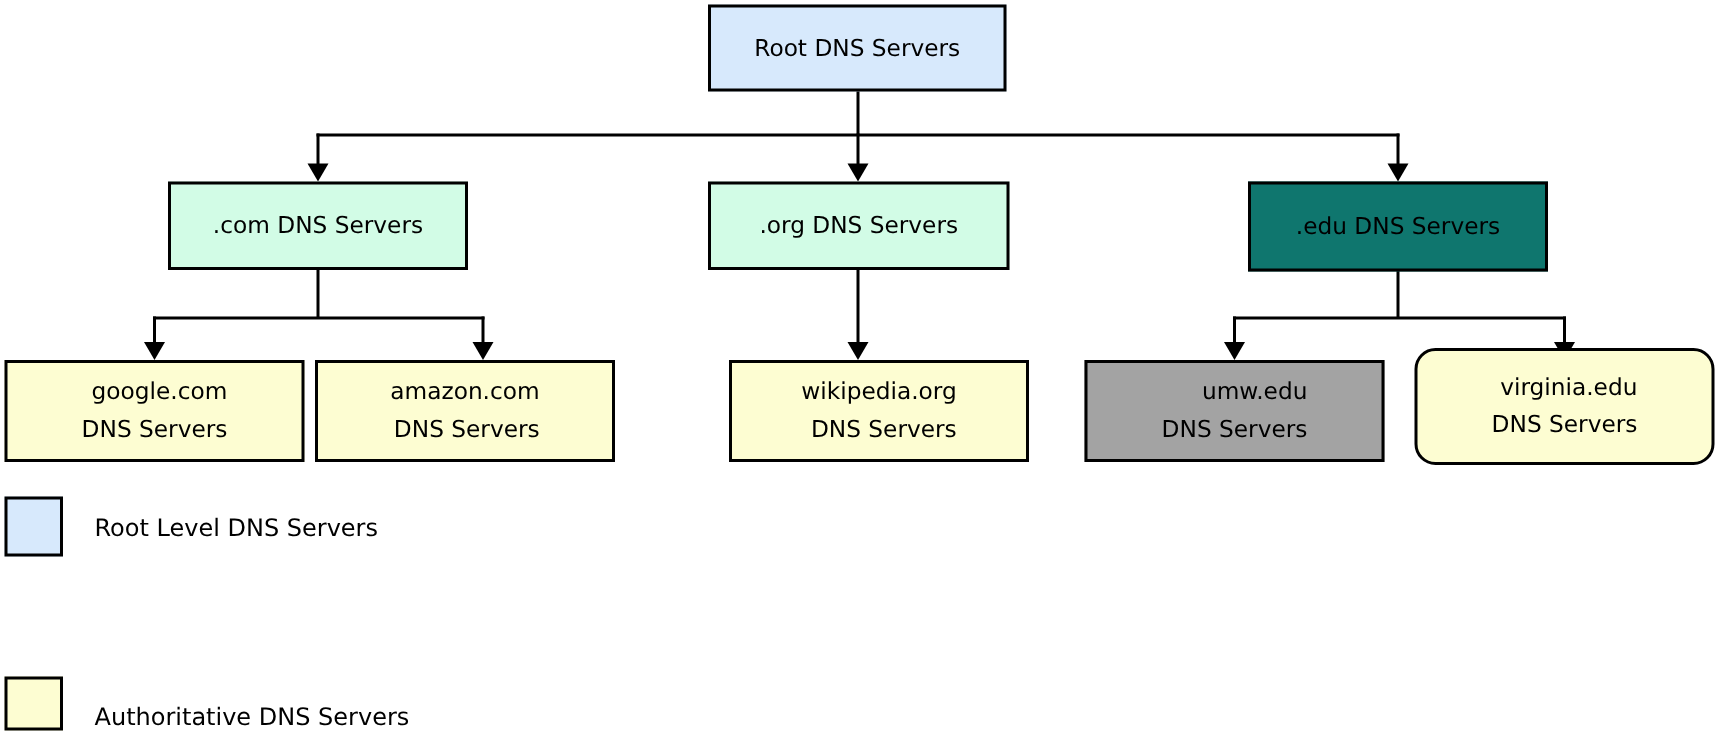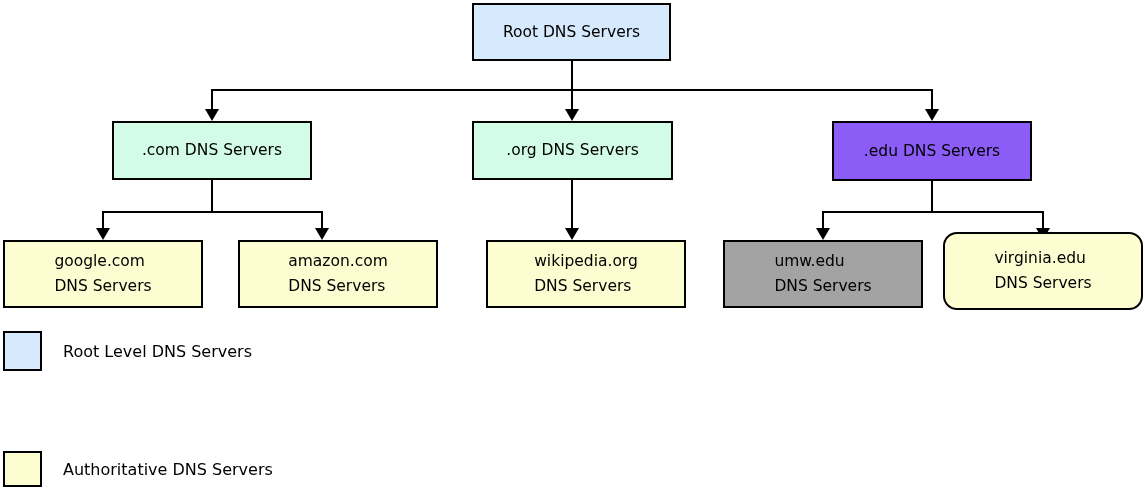--- a/index.html
+++ b/index.html
@@ -23,46 +23,46 @@
     width: 1145px;
     height: 495px;
   }
   .node {
     position: absolute;
     box-sizing: border-box;
     border: 2px solid #000000;
     display: flex;
     align-items: center;
     justify-content: center;
-    text-align: left;
+    text-align: right;
     white-space: pre-line;
     font-size: 15.5px;
     line-height: 25px;
     color: #000000;
   }
   
   .n-root      { left: 472px; top: 3px;   width: 199px; height: 58px; }
   .n-com       { left: 112px; top: 121px; width: 200px; height: 59px; }
   .n-org       { left: 472px; top: 121px; width: 201px; height: 59px; }
   .n-edu       { left: 832px; top: 121px; width: 200px; height: 60px; }
   .n-google    { left: 3px;   top: 240px; width: 200px; height: 68px; }
-  .n-amazon    { left: 238px; top: 240px; width: 200px; height: 68px; }
+  .n-amazon    { left: 210px; top: 240px; width: 200px; height: 68px; }
   .n-wikipedia { left: 473px; top: 240px; width: 200px; height: 68px; margin-left: 13px; }
   .n-umw       { left: 723px; top: 240px; width: 200px; height: 68px; }
   .n-virginia  { left: 943px; top: 232px; width: 200px; height: 78px; border-radius: 14px; }
 
   .legend-row {
     position: absolute;
     left: 3px;
     display: flex;
     align-items: center;
   }
   .lr-0 { top: 331px; height: 40px; }
   .lr-1 { top: 391px; height: 40px; }
-  .lr-2 { top: 451px; height: 36px; }
+  .lr-2 { top: 451px; height: 36px; align-items: flex-end; }
   .legend-swatch {
     box-sizing: border-box;
     width: 39px;
     align-self: stretch;
     border: 2px solid #000000;
     flex: 0 0 auto;
   }
   .legend-label {
     margin-left: 21px;
     font-size: 16px;
@@ -101,21 +101,21 @@
       <polygon points="565,228 579,228 572,240"></polygon>
       <polygon points="816,228 830,228 823,240"></polygon>
       <polygon points="1036,228 1050,228 1043,240"></polygon>
     </g>
   </svg>
 
   <div class="node n-root" style="background-color: rgb(215, 233, 252);">Root DNS Servers</div>
 
   <div class="node n-org" style="background-color: rgb(210, 252, 230);">.org DNS Servers</div>
   <div class="node n-com" style="background-color: rgb(210, 252, 230);">.com DNS Servers</div>
-  <div class="node n-edu" style="background-color: #8b5cf6;">.edu DNS Servers</div>
+  <div class="node n-edu" style="background-color: #0f766e;">.edu DNS Servers</div>
 
   <div class="node n-google" style="background-color: rgb(253, 253, 210);">google.com
 DNS Servers</div>
   <div class="node n-amazon" style="background-color: rgb(253, 253, 210);">amazon.com
 DNS Servers</div>
   <div class="node n-wikipedia" style="background-color: rgb(253, 253, 210);">wikipedia.org
 DNS Servers</div>
   <div class="node n-umw" style="background-color: #a3a3a3;">umw.edu
 DNS Servers</div>
   <div class="node n-virginia" style="background-color: rgb(253, 253, 210);">virginia.edu

